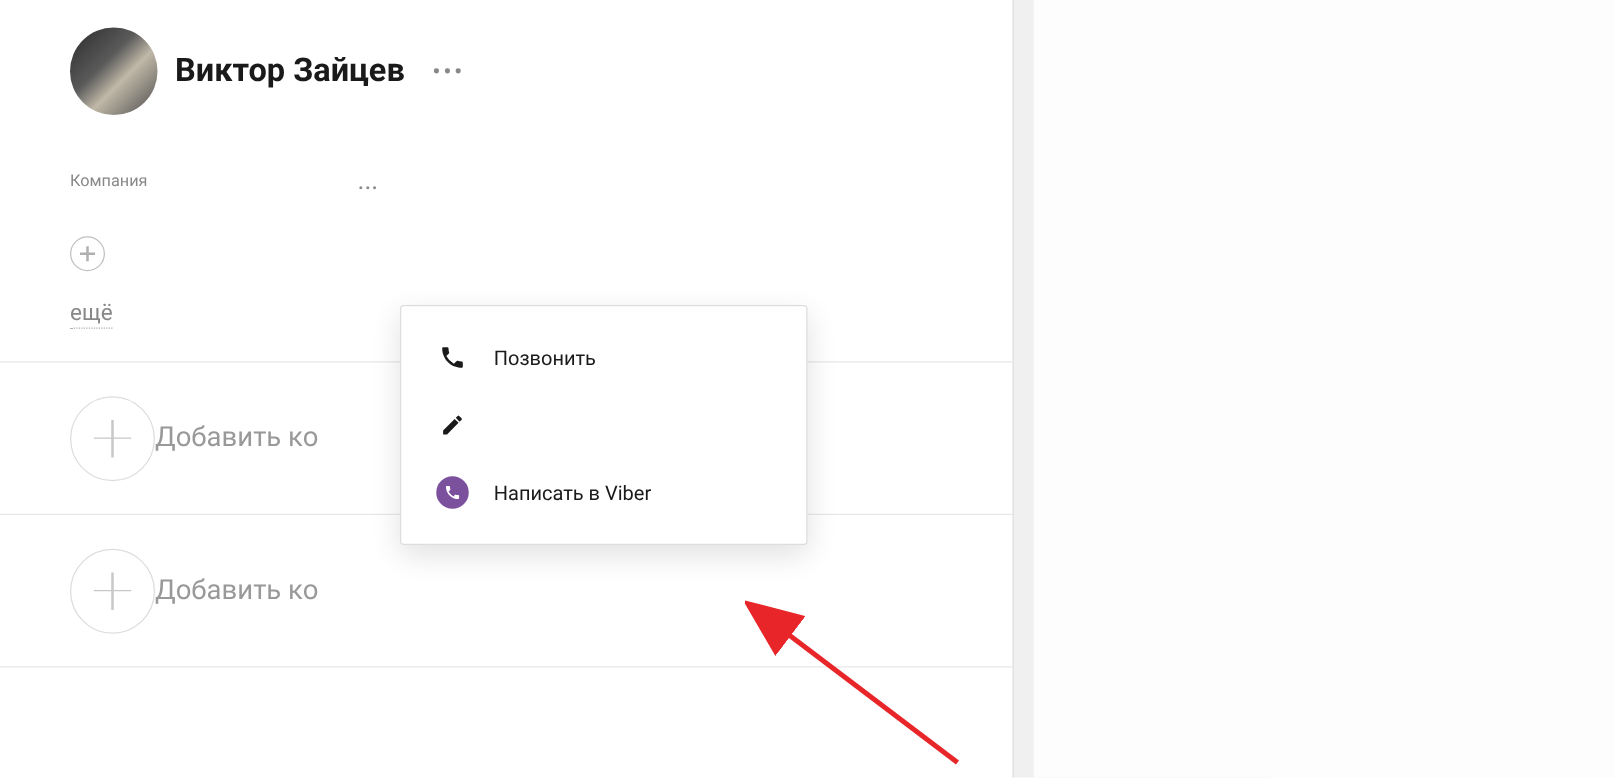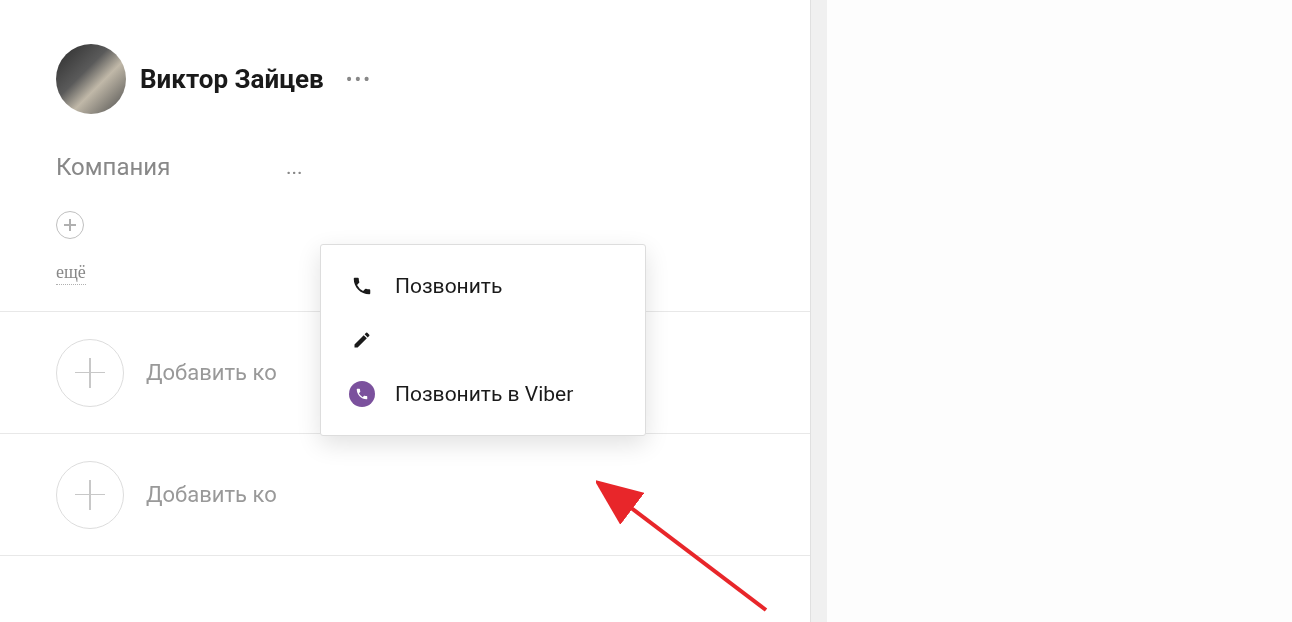--- a/index.html
+++ b/index.html
@@ -30,21 +30,21 @@
       position: absolute;
       left: 16px;
       top: 0;
       right: 0;
       height: 622px;
       background: #fdfdfd;
     }
     .header {
       display: flex;
       align-items: center;
-      padding: 44px 0 0 56px;
+      padding: 22px 0 0 56px;
       gap: 14px;
     }
     .avatar {
       width: 70px;
       height: 70px;
       border-radius: 50%;
       background: linear-gradient(135deg, #2a2a2a 0%, #5a5a5a 40%, #c0b8a8 60%, #4a4a4a 100%);
       flex-shrink: 0;
     }
     .contact-name {
@@ -63,21 +63,21 @@
       padding: 24px 0 0 56px;
     }
     .field-row {
       display: flex;
       align-items: center;
       height: 58px;
     }
     .field-label {
       width: 188px;
       color: #888;
-      font-size: 24px;
+      font-size: 13px;
     }
     .field-plus {
       width: 28px;
       height: 28px;
       border: 1.5px solid #c0c0c0;
       border-radius: 50%;
       display: flex;
       align-items: center;
       justify-content: center;
       margin-right: 14px;
@@ -110,34 +110,32 @@
       background: #6b8cce;
     }
     .more-link {
       display: inline-block;
       margin: 8px 0 0 56px;
       color: #888;
       font-size: 18px;
       border-bottom: 1.5px dotted #b0b0b0;
       cursor: pointer;
       padding-bottom: 1px;
-      font-family: Liberation Serif, serif;
     }
     .section-divider {
       height: 1px;
       background: #e8e8e8;
       margin-top: 26px;
     }
     .add-row {
       display: flex;
       align-items: center;
       padding: 0 0 0 56px;
       height: 122px;
       border-bottom: 1px solid #e8e8e8;
-      gap: 22px;
     }
     .add-circle {
       width: 68px;
       height: 68px;
       border: 1.5px solid #ddd;
       border-radius: 50%;
       display: flex;
       align-items: center;
       justify-content: center;
       cursor: pointer;
@@ -165,21 +163,21 @@
       box-shadow: 0 8px 24px rgba(0,0,0,0.12);
       padding: 14px 0;
       z-index: 10;
     }
     .dropdown-item {
       display: flex;
       align-items: center;
       padding: 14px 28px;
       gap: 20px;
       cursor: pointer;
-      font-size: 21px;
+      font-size: 16px;
       color: #1a1a1a;
     }
     .dd-icon {
       width: 26px;
       height: 26px;
       display: flex;
       align-items: center;
       justify-content: center;
       flex-shrink: 0;
     }
@@ -253,21 +251,21 @@
       </span>
     </div>
     <div class="dropdown-item">
       <span class="dd-icon">
         <span class="viber-icon">
           <svg width="14" height="14" viewBox="0 0 24 24" fill="#fff">
               <path d="M6.62 10.79a15.05 15.05 0 006.59 6.59l2.2-2.2a1 1 0 011.02-.24c1.12.37 2.33.57 3.57.57a1 1 0 011 1V20a1 1 0 01-1 1C10.61 21 3 13.39 3 4a1 1 0 011-1h3.49a1 1 0 011 1c0 1.24.2 2.45.57 3.57a1 1 0 01-.24 1.02l-2.2 2.2z"></path>
             </svg>
         </span>
       </span>
-      <span>Позвонить в Viber</span>
+      <span>Написать в Viber</span>
     </div>
   </div>
 
   <svg class="arrow-annotation" width="200" height="140">
     <defs>
       <marker id="arrowhead" markerWidth="12" markerHeight="10" refX="2" refY="5" orient="auto">
         <polygon points="0 0, 12 5, 0 10" fill="#e8262a"></polygon>
       </marker>
     </defs>
     <line x1="170" y1="130" x2="30" y2="24" stroke="#e8262a" stroke-width="4" marker-end="url(#arrowhead)"></line>

